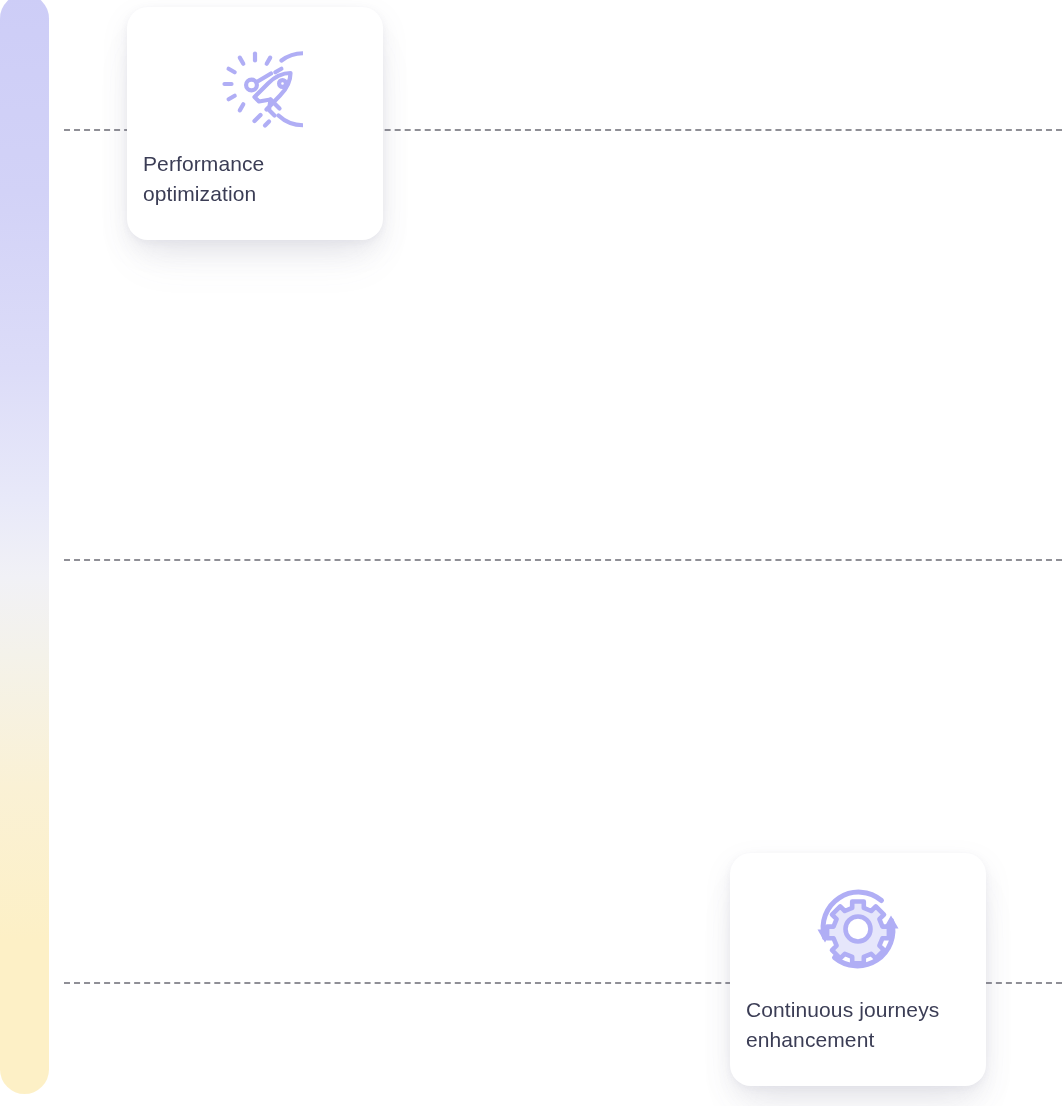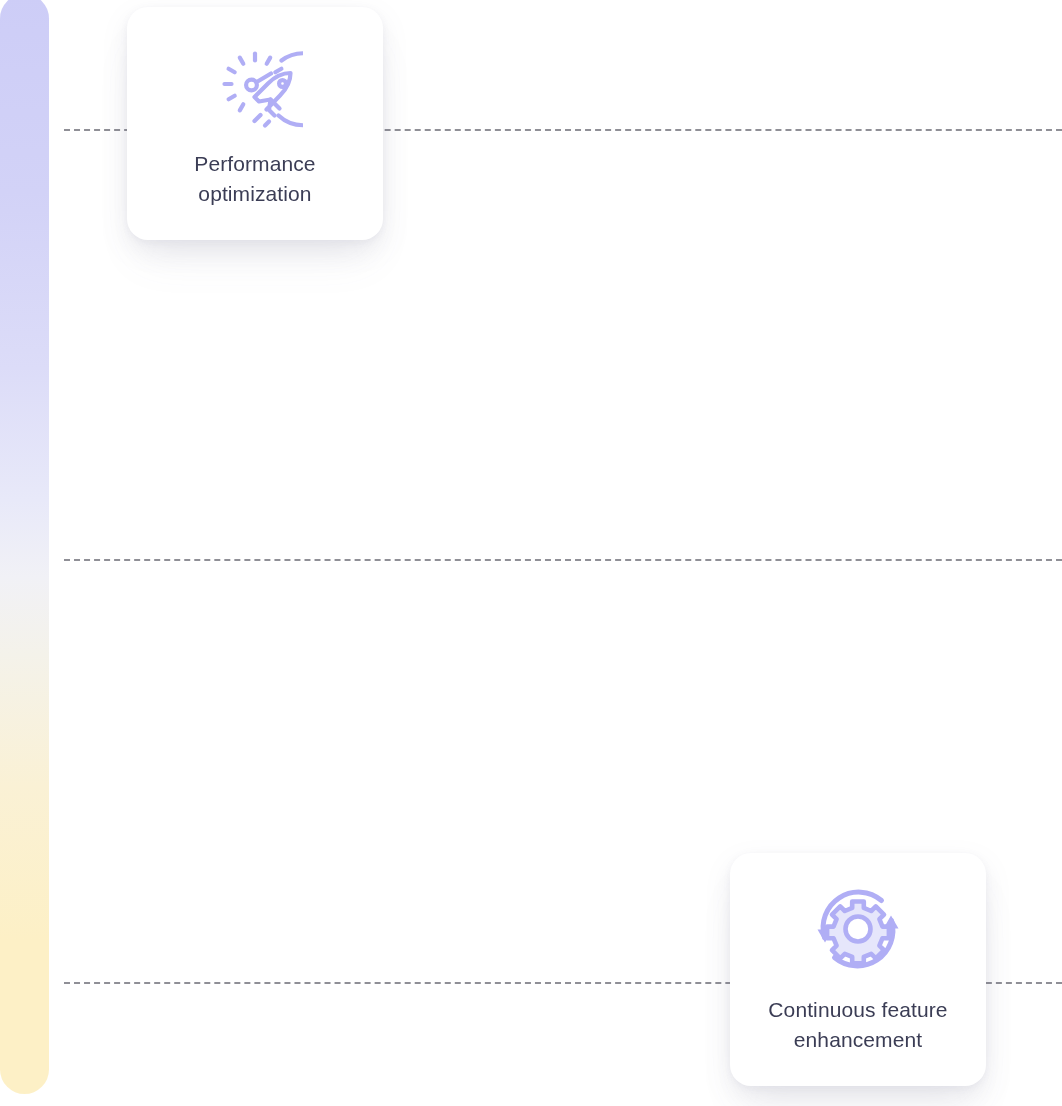--- a/index.html
+++ b/index.html
@@ -78,21 +78,20 @@
     height: 96px;
     display: block;
     flex: none;
   }
   .card-icon svg { display: block; width: 96px; height: 96px; }
 
   .card-label {
     margin-top: 18px;
     width: 100%;
     padding: 0 16px;
-    text-align: center;
     font-size: 21px;
     line-height: 30px;
     color: #3b3d55;
     letter-spacing: 0.1px;
     font-weight: 400;
   }
 </style>
 </head>
 <body>
 
@@ -151,16 +150,16 @@
         <path d="M88.5 47.5 l-7.5-13 -7.5 13 z" fill="#b0aef5"></path>
 
         <path d="M42.2 20.5 h11.6 v6.4 l7.4 3.1 4.6-4.6 8.2 8.2 -4.6 4.6
                  3.1 7.4 h6.4 v11.6 h-6.4 l-3.1 7.4 4.6 4.6 -8.2 8.2
                  -4.6-4.6 -7.4 3.1 v6.4 h-11.6 v-6.4 l-7.4-3.1 -4.6 4.6
                  -8.2-8.2 4.6-4.6 -3.1-7.4 h-6.4 v-11.6 h6.4 l3.1-7.4
                  -4.6-4.6 8.2-8.2 4.6 4.6 7.4-3.1 z" fill="#e6e6fb" stroke="#b0aef5" stroke-width="4.6" stroke-linejoin="round"></path>
         <circle cx="48" cy="48" r="12.5" fill="#ffffff" stroke="#b0aef5" stroke-width="4.6"></circle>
       </svg>
     </span>
-    <div class="card-label">Continuous feature enhancement</div>
+    <div class="card-label">Continuous journeys enhancement</div>
   </div>
 
 </div>
 
 </body></html>

